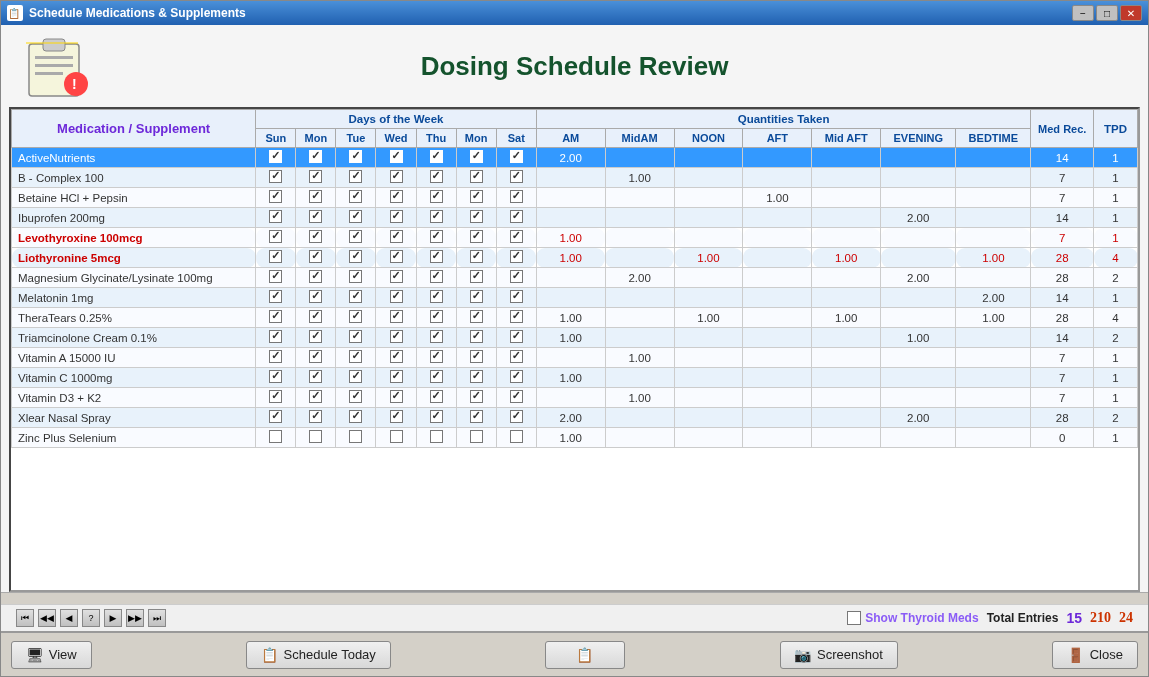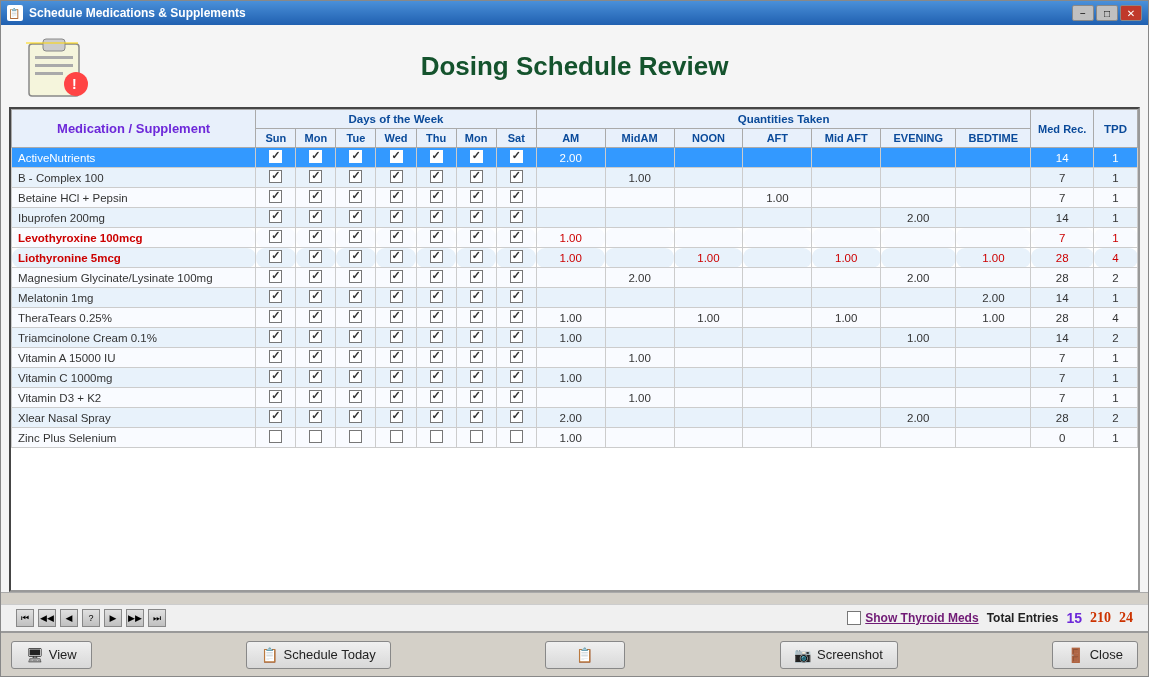--- a/index.html
+++ b/index.html
@@ -221,23 +221,22 @@
       align-items: center;
       gap: 4px;
     }
     .thyroid-check {
       width: 14px;
       height: 14px;
       border: 1px solid #777;
       background: white;
     }
     .thyroid-label {
-      color: #701a75;
-      font-weight: bold;
-      text-decoration: underline;
+      color: #8b5cf6;
+      font-weight: bold;
     }
     .total-entries {
       font-weight: bold;
       color: #222;
     }
     .total-num {
       color: #6d28d9;
       font-weight: bold;
       font-size: 14px;
     }

